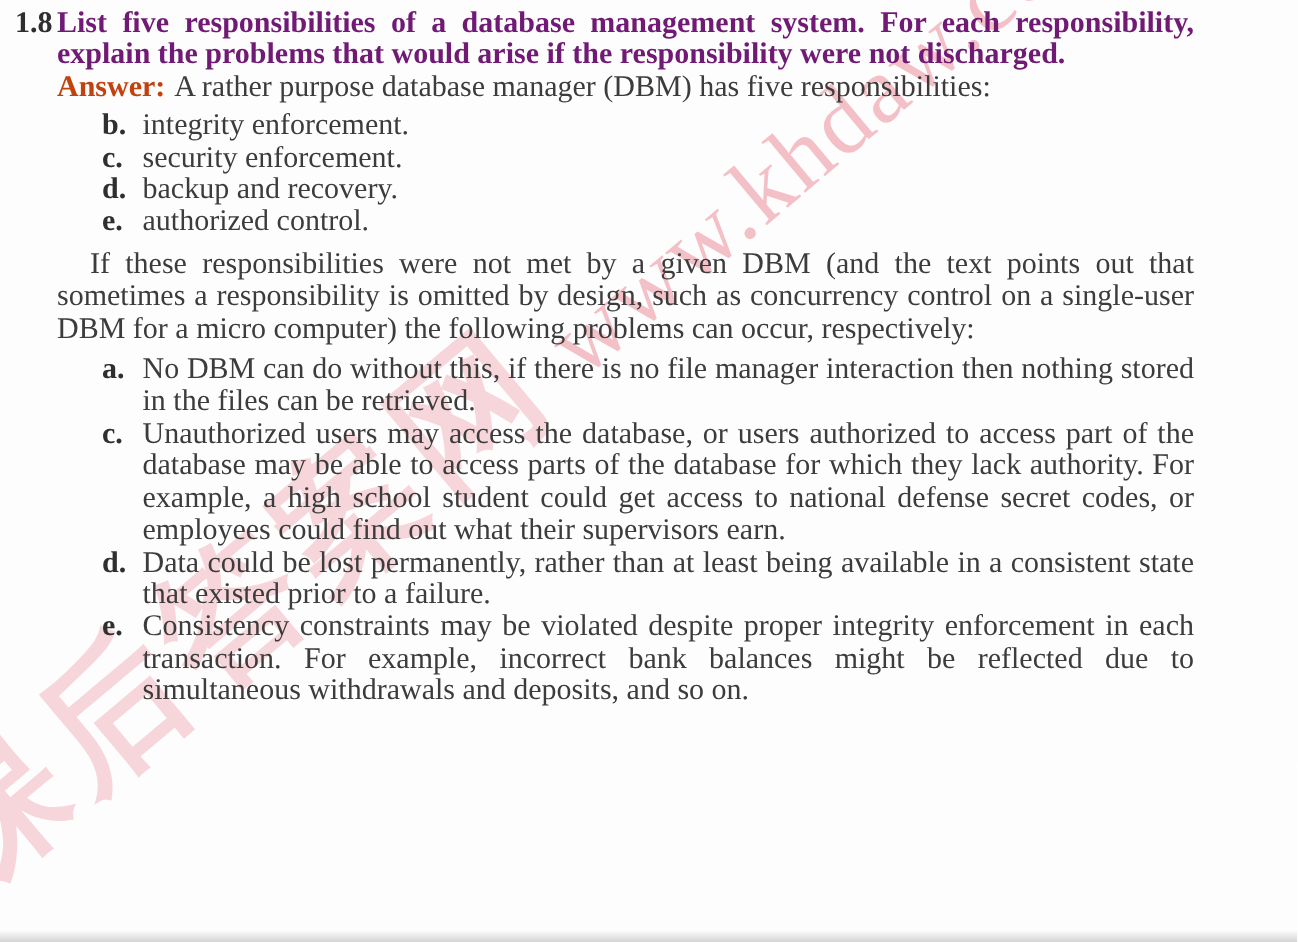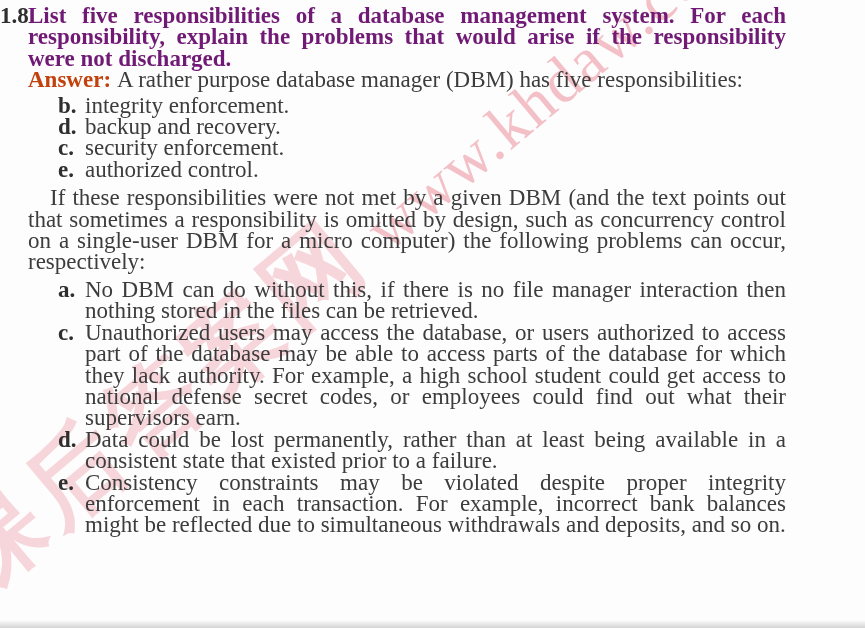--- a/index.html
+++ b/index.html
@@ -35,26 +35,26 @@
     font-weight: bold;
   }
   .watermark .url {
     font-size: 64px;
     letter-spacing: 2px;
     color: rgba(238, 152, 164, 0.60);
   }
   
   .exercise {
     position: absolute;
-    left: 0;
+    left: 10px;
     top: 5px;
     width: 786px;
     display: flex;
     z-index: 1;
-    font-size: 23px;
+    font-size: 20px;
     line-height: 21.4px;
   }
   .ex-num {
     flex: none;
     width: 28px;
     font-weight: bold;
     color: #2f2f2f;
   }
   .ex-body {
     flex: 1;
@@ -121,23 +121,23 @@
 
       <p class="question">List five responsibilities of a database management system. For each responsibility, explain the problems that would arise if the responsibility were not discharged.</p>
 
       <p class="answer-p"><span class="ans-label">Answer:</span><span>A rather purpose database manager (DBM) has five responsibilities:</span></p>
 
       <ul class="items">
 
 
           <li><span class="li-label">b.</span><span>integrity enforcement.</span></li>
 
+          <li><span class="li-label">c.</span><span>security enforcement.</span></li>
+
           <li><span class="li-label">d.</span><span>backup and recovery.</span></li>
-
-          <li><span class="li-label">c.</span><span>security enforcement.</span></li>
 
           <li><span class="li-label">e.</span><span>authorized control.</span></li>
         </ul>
 
       <p class="followup">If these responsibilities were not met by a given DBM (and the text points out that sometimes a responsibility is omitted by design, such as concurrency control on a single-user DBM for a micro computer) the following problems can occur, respectively:</p>
 
       <ul class="items problems">
 
           <li><span class="li-label">a.</span><span>No DBM can do without this, if there is no file manager interaction then nothing stored in the files can be retrieved.</span></li>
 

